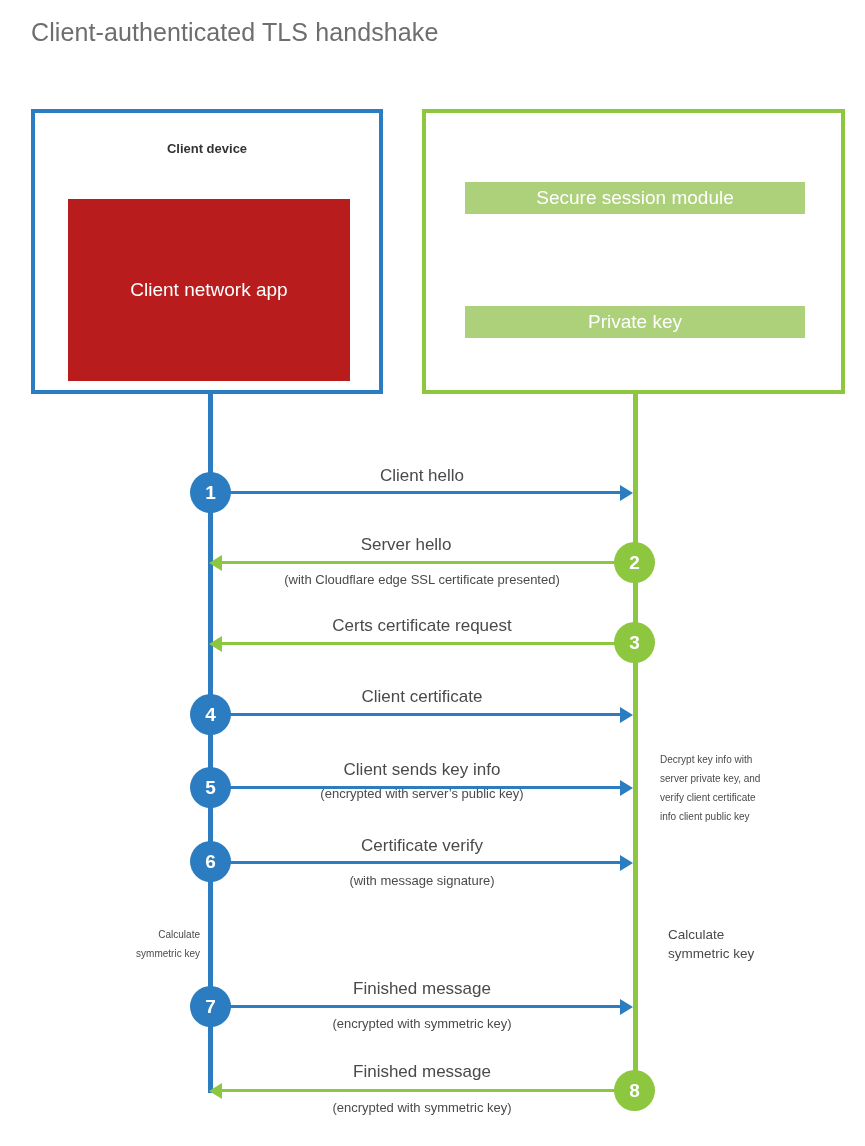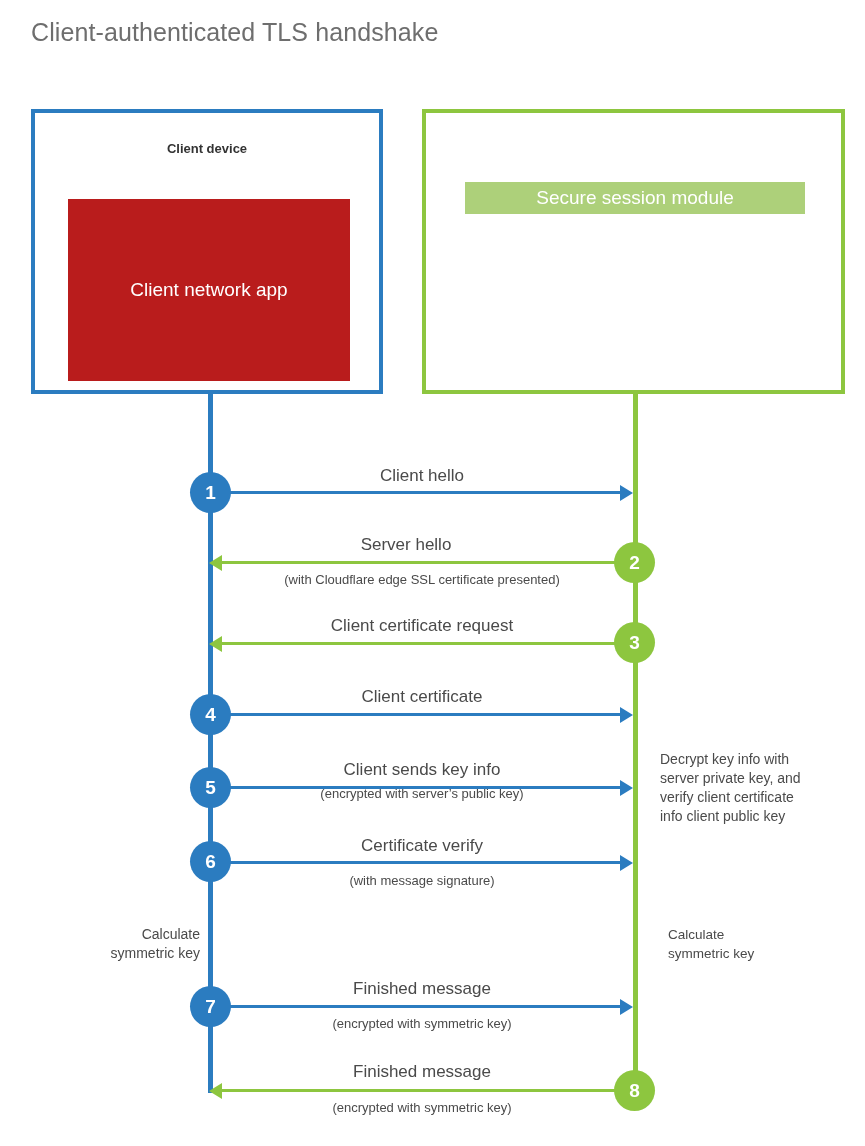--- a/index.html
+++ b/index.html
@@ -65,41 +65,42 @@
   .msg-label{
     position:absolute;text-align:center;font-size:17px;color:#4a4a4a;
     white-space:nowrap;
   }
   .msg-sub{
     position:absolute;text-align:center;font-size:13px;color:#4a4a4a;
     white-space:nowrap;
   }
 
   .note{
-    position:absolute;font-size:14px;line-height:19px;color:#4a4a4a;
+    position:absolute;font-size:10px;line-height:19px;color:#4a4a4a;
   }
   .note.right-note{left:660px;top:750px;width:190px;text-align:left;}
   .note.calc-left{left:40px;top:925px;width:160px;text-align:right;}
   .note.calc-right{left:668px;top:925px;width:170px;text-align:left;font-size:13.5px;}
   .note .nl{display:block;}
 </style>
 </head>
 <body>
 
 <div id="stage">
 
   <div class="title">Client-authenticated TLS handshake</div>
 
   <div class="actor-box client">
     <div class="actor-title">Client device</div>
     <div class="inner-fill client-app">Client network app</div>
   </div>
 
   <div class="actor-box server">
     <div class="inner-fill srv-bar b1">Secure session module</div>
+    <div class="inner-fill srv-bar b3">Private key</div>
   </div>
 
   <div class="lifeline client"></div>
   <div class="lifeline server"></div>
 
   <div class="msg">
     <div class="msg-label" style="left:210px;top:466px;width:424px;">Client hello</div>
     <div class="msg-line blue" style="left:210px;top:491px;width:412px;"></div>
     <div class="arrowhead right blue" style="left:620px;top:485px;"></div>
     <div class="badge blue" style="left:190px;top:472px;">1</div>
@@ -107,21 +108,21 @@
 
   <div class="msg">
     <div class="msg-label" style="left:194px;top:535px;width:424px;">Server hello</div>
     <div class="msg-line green" style="left:222px;top:561px;width:412px;"></div>
     <div class="arrowhead left green" style="left:209px;top:555px;"></div>
     <div class="msg-sub" style="left:210px;top:572px;width:424px;">(with Cloudflare edge SSL certificate presented)</div>
     <div class="badge green" style="left:614px;top:542px;">2</div>
   </div>
 
   <div class="msg">
-    <div class="msg-label" style="left:210px;top:616px;width:424px;">Client certificate request</div>
+    <div class="msg-label" style="left:210px;top:616px;width:424px;">Certs certificate request</div>
     <div class="msg-line green" style="left:222px;top:642px;width:412px;"></div>
     <div class="arrowhead left green" style="left:209px;top:636px;"></div>
     <div class="badge green" style="left:614px;top:622px;">3</div>
   </div>
 
   <div class="msg">
     <div class="msg-label" style="left:210px;top:687px;width:424px;">Client certificate</div>
     <div class="msg-line blue" style="left:210px;top:713px;width:412px;"></div>
     <div class="arrowhead right blue" style="left:620px;top:707px;"></div>
     <div class="badge blue" style="left:190px;top:694px;">4</div>

